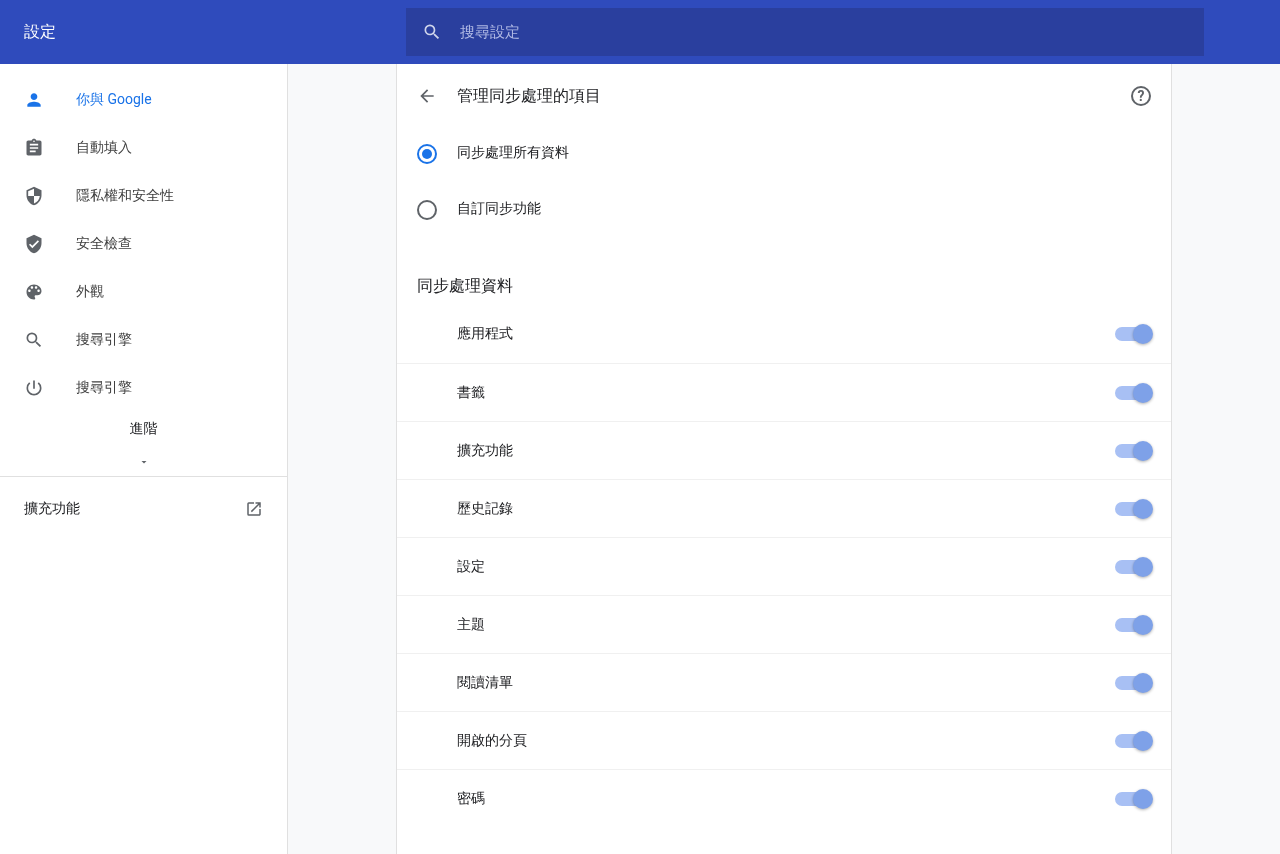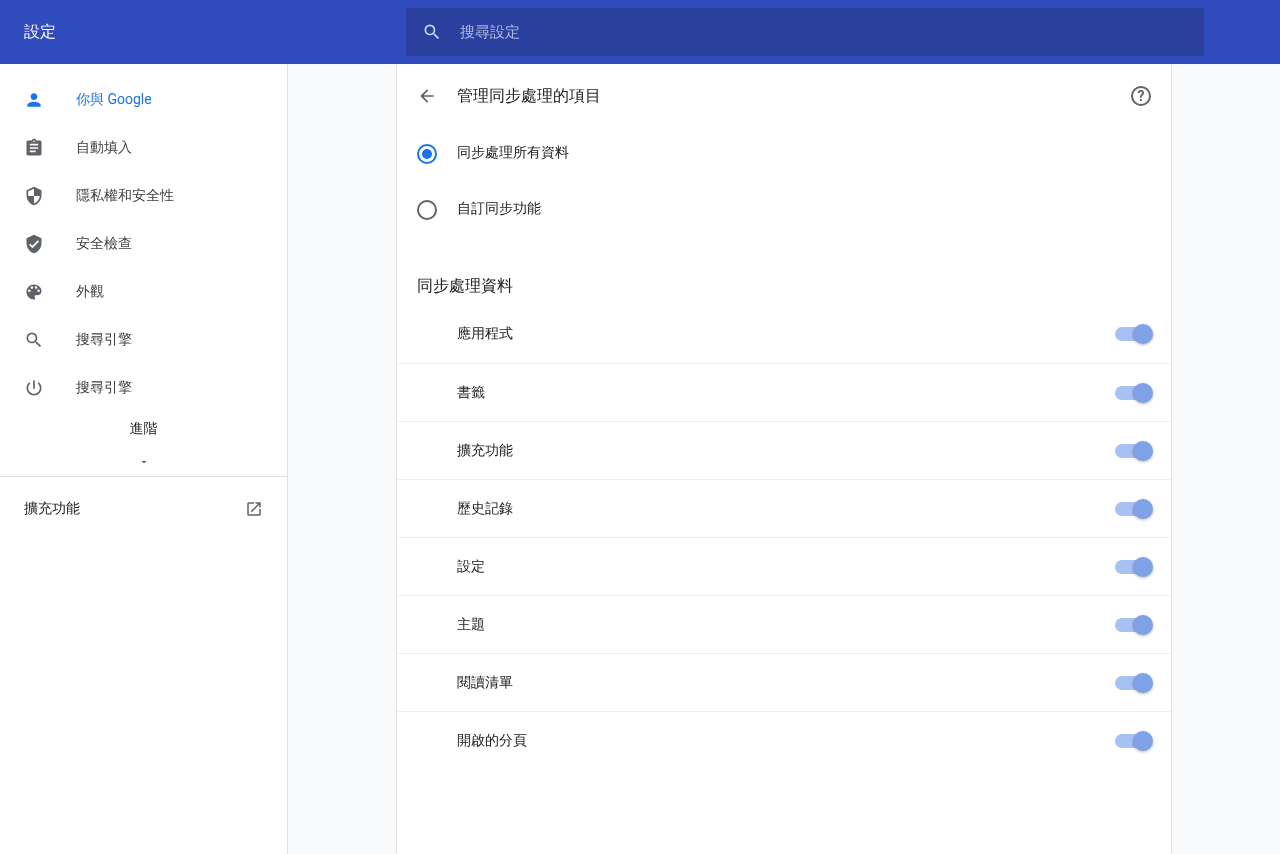--- a/index.html
+++ b/index.html
@@ -279,16 +279,20 @@
             <div class="toggle"></div>
           </div>
           <div class="toggle-row">
             <div class="toggle-label">閱讀清單</div>
             <div class="toggle"></div>
           </div>
           <div class="toggle-row">
             <div class="toggle-label">開啟的分頁</div>
             <div class="toggle"></div>
           </div>
+          <div class="toggle-row">
+            <div class="toggle-label">密碼</div>
+            <div class="toggle"></div>
+          </div>
         </div>
     </div>
   </div>
 </div>
 
 </body></html>

